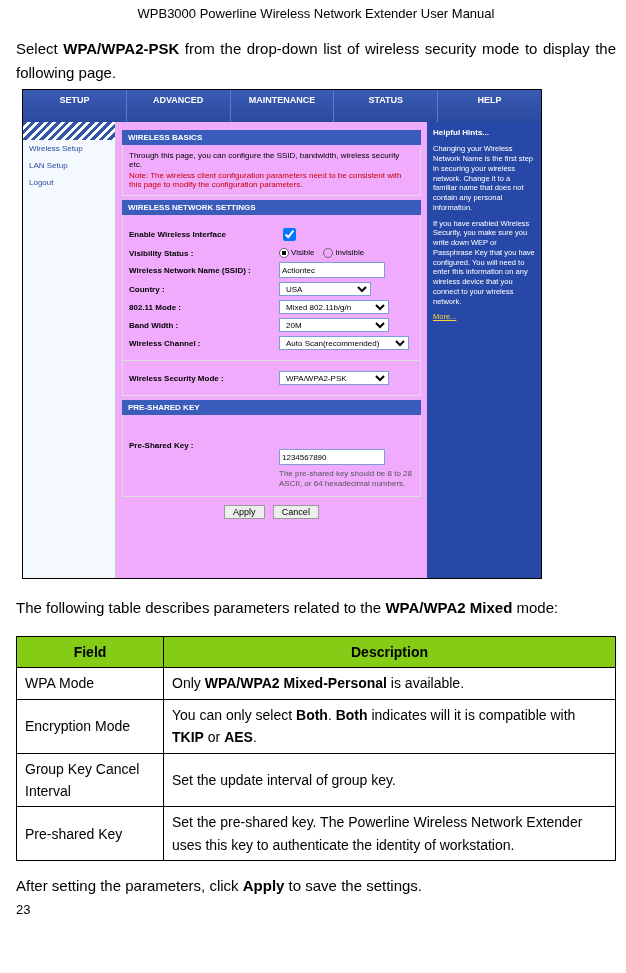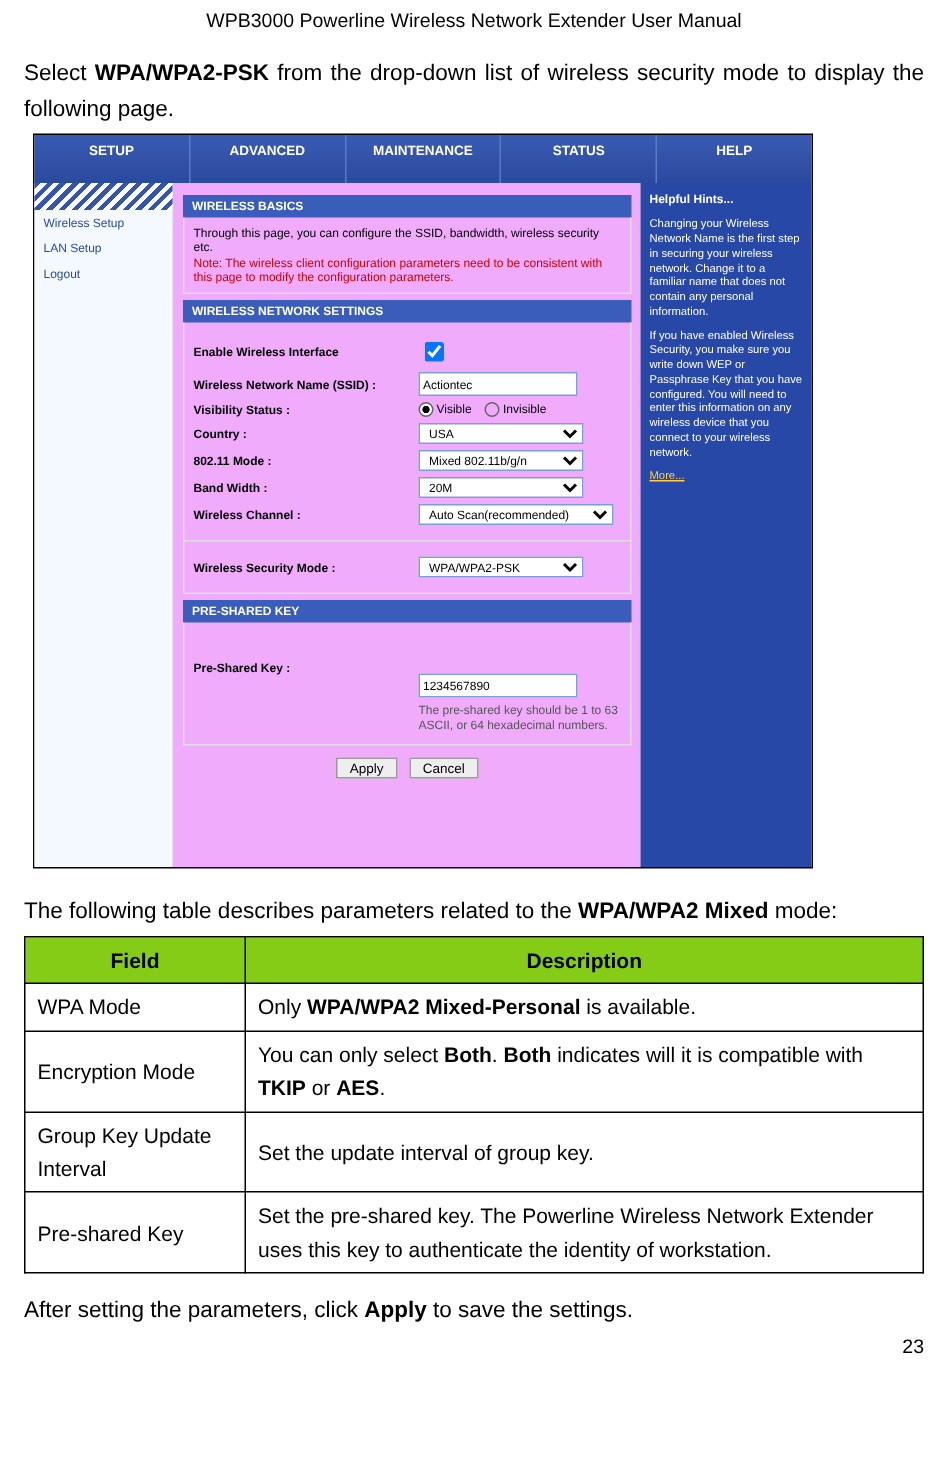--- a/index.html
+++ b/index.html
@@ -121,21 +121,21 @@
     font-size: 7.5px;
     line-height: 1.3;
   }
   .sc-help b { font-size: 8px; }
   .sc-help p { margin: 6px 0; }
   .sc-help a { color: #ffd040; text-decoration: underline; }
 
   .mid-text {
     font-size: 15px;
     margin-top: 20px;
-    margin-bottom: 8px;
+    margin-bottom: 20px;
   }
   table.params {
     border-collapse: collapse;
     width: 100%;
     font-size: 14px;
   }
   table.params th, table.params td {
     border: 1px solid #000;
     padding: 4px 8px;
     text-align: left;
@@ -146,21 +146,21 @@
     background: #84cc16;
     text-align: center;
     font-weight: bold;
   }
   table.params th.field { width: 130px; }
   .after-text {
     font-size: 15px;
     margin-top: 16px;
   }
   .pagenum {
-    text-align: right;
+    text-align: left;
     font-size: 13px;
     margin-top: 8px;
   }
   .radio-dot { display:inline-block; width:8px; height:8px; border:1px solid #666; border-radius:50%; margin-right:2px; vertical-align:middle;}
   .radio-dot.sel { background: radial-gradient(#000 0 40%, #fff 45% 100%); }
 </style>
 </head>
 <body>
 
 <div class="page">
@@ -193,34 +193,34 @@
           <div class="note">Note: The wireless client configuration parameters need to be consistent with this page to modify the configuration parameters.</div>
         </div>
 
         <div class="panel-head">WIRELESS NETWORK SETTINGS</div>
         <div class="panel-body">
           <div class="form-row">
             <div class="lbl">Enable Wireless Interface</div>
             <div class="ctl"><input type="checkbox" class="chk" checked="" style=""></div>
           </div>
           <div class="form-row">
-            <div class="lbl">Wireless Network Name (SSID) :</div>
-            <div class="ctl"><input class="mini" style="width: 100px;" value="Actiontec"></div>
-          </div>
-          <div class="form-row">
             <div class="lbl">Visibility Status :</div>
             <div class="ctl">
               <span class="radio-dot sel"></span><span>Visible</span>
               &nbsp;&nbsp;
               <span class="radio-dot"></span><span>Invisible</span>
             </div>
           </div>
           <div class="form-row">
+            <div class="lbl">Wireless Network Name (SSID) :</div>
+            <div class="ctl"><input class="mini" style="width: 100px;" value="Actiontec"></div>
+          </div>
+          <div class="form-row">
             <div class="lbl">Country :</div>
-            <div class="ctl"><select class="mini" style="width:110px"><option>USA</option></select></div>
+            <div class="ctl"><select class="mini" style="width:92px"><option>USA</option></select></div>
           </div>
           <div class="form-row">
             <div class="lbl">802.11 Mode :</div>
             <div class="ctl"><select class="mini" style="width:110px"><option>Mixed 802.11b/g/n</option></select></div>
           </div>
           <div class="form-row">
             <div class="lbl">Band Width :</div>
             <div class="ctl"><select class="mini" style="width:110px"><option>20M</option></select></div>
           </div>
           <div class="form-row">
@@ -235,21 +235,21 @@
             <div class="ctl"><select class="mini" style="width:110px"><option>WPA/WPA2-PSK</option></select></div>
           </div>
         </div>
 
         <div class="panel-head">PRE-SHARED KEY</div>
         <div class="panel-body">
           <div class="form-row">
             <div class="lbl">Pre-Shared Key :</div>
             <div class="ctl"><input class="mini" style="width: 100px; margin-top: 24px;" value="1234567890"></div>
           </div>
-          <div class="hint">The pre-shared key should be 1 to 63 ASCII, or 64 hexadecimal numbers.</div>
+          <div class="hint">The pre-shared key should be 8 to 28 ASCII, or 64 hexadecimal numbers.</div>
         </div>
 
         <div class="btn-row">
           <button class="btn">Apply</button>
           <button class="btn">Cancel</button>
         </div>
       </div>
 
       <div class="sc-help">
         <b>Helpful Hints...</b>
@@ -276,21 +276,21 @@
         <span>Only </span><b>WPA/WPA2 Mixed-Personal</b><span> is available.</span>
       </td>
     </tr>
     <tr>
       <td>Encryption Mode</td>
       <td>
         <span>You can only select </span><b>Both</b><span>. </span><b>Both</b><span> indicates will it is compatible with </span><b>TKIP</b><span> or </span><b>AES</b><span>.</span>
       </td>
     </tr>
     <tr>
-      <td>Group Key Update Interval</td>
+      <td>Group Key Cancel Interval</td>
       <td>Set the update interval of group key.</td>
     </tr>
     <tr>
       <td>Pre-shared Key</td>
       <td>Set the pre-shared key. The Powerline Wireless Network Extender uses this key to authenticate the identity of workstation.</td>
     </tr>
   </tbody>
     </table>
 
   <div class="after-text">

